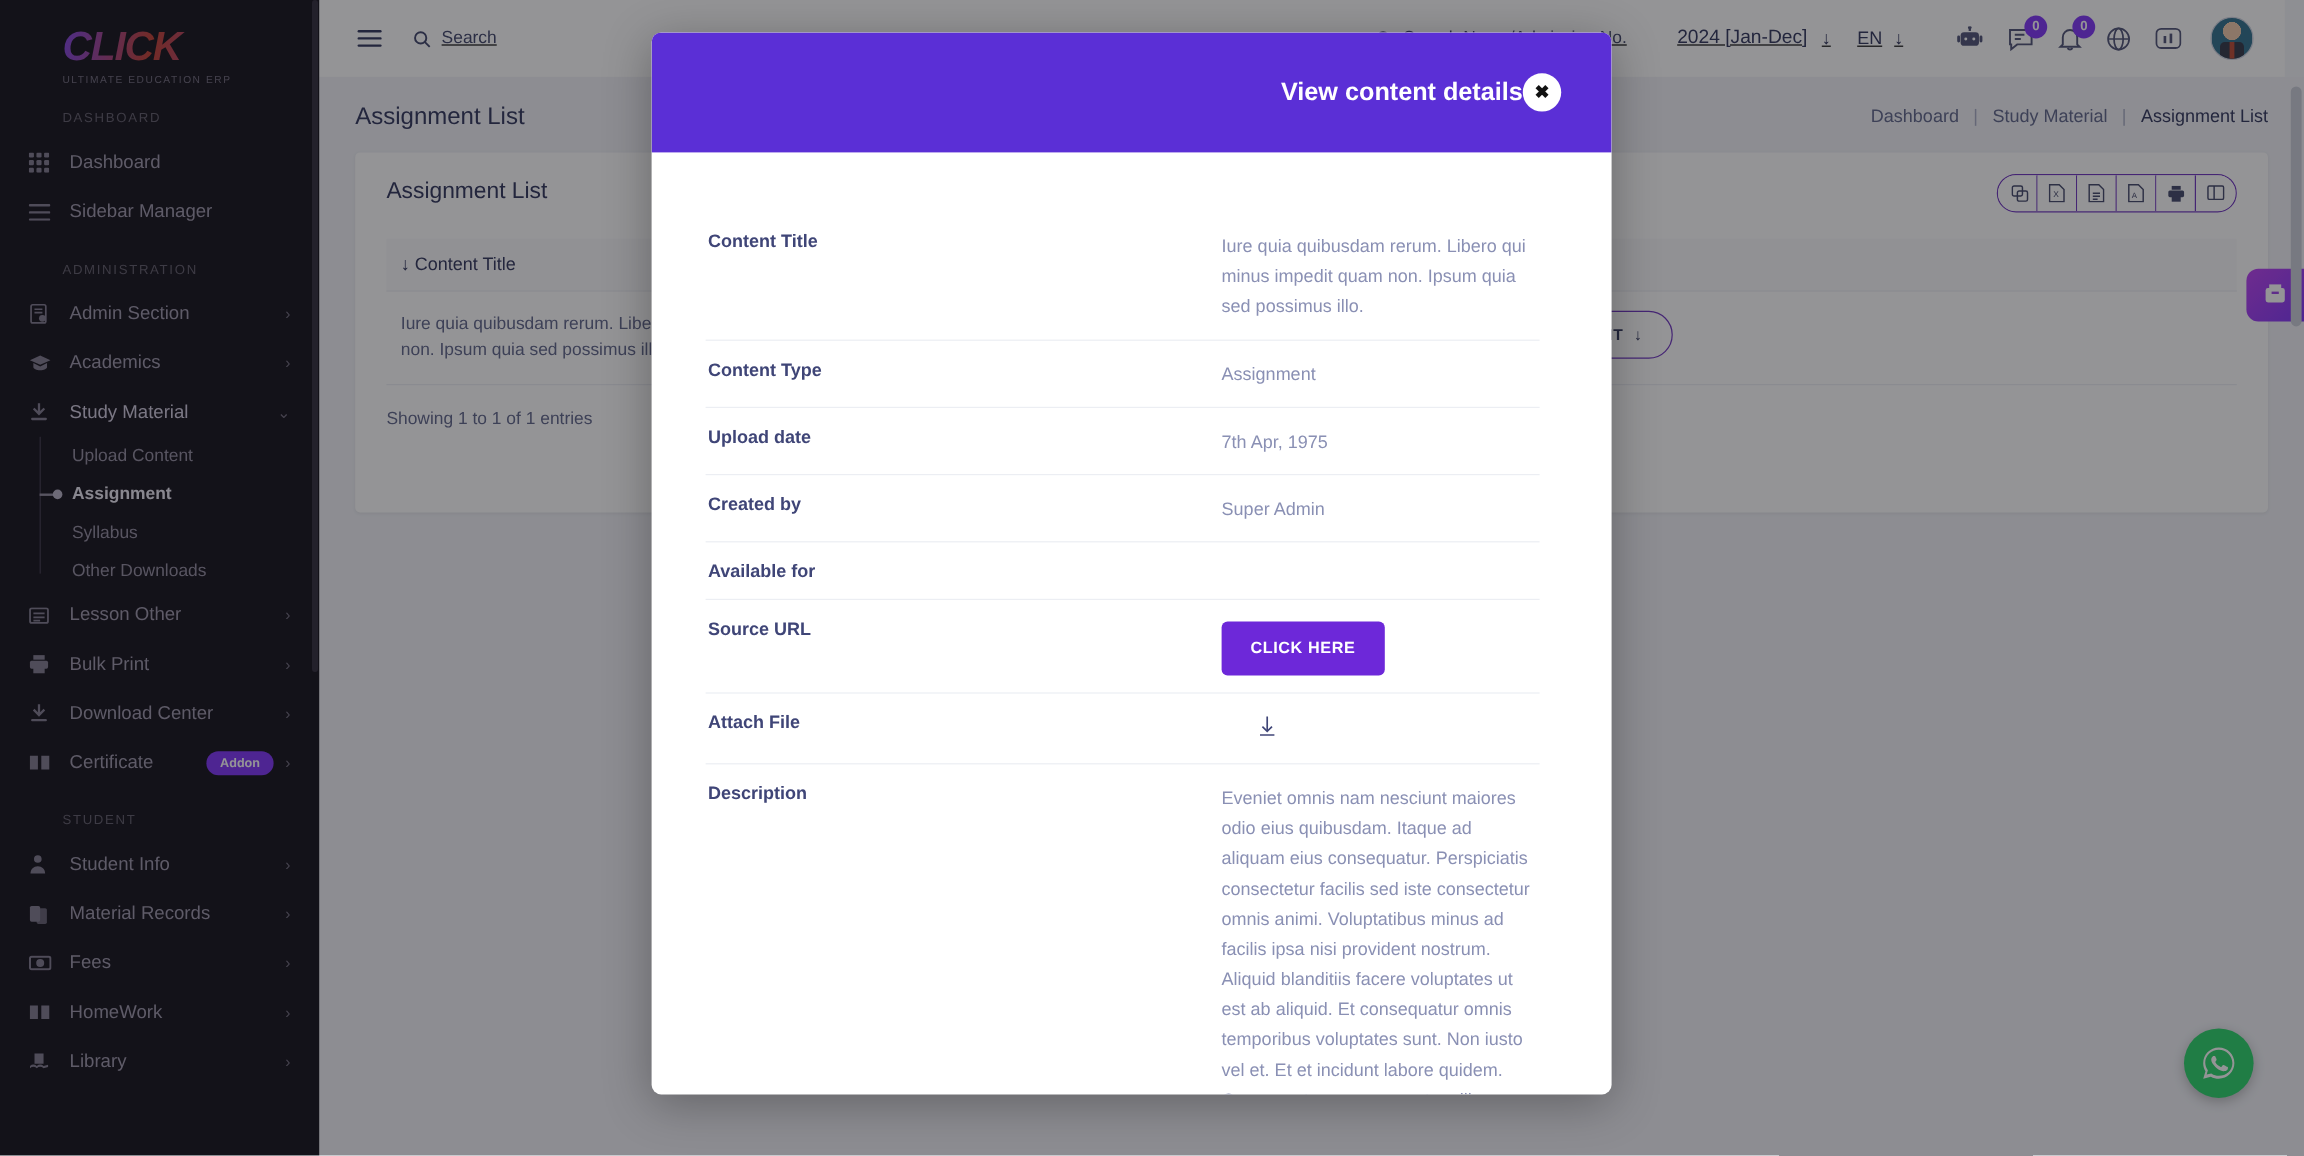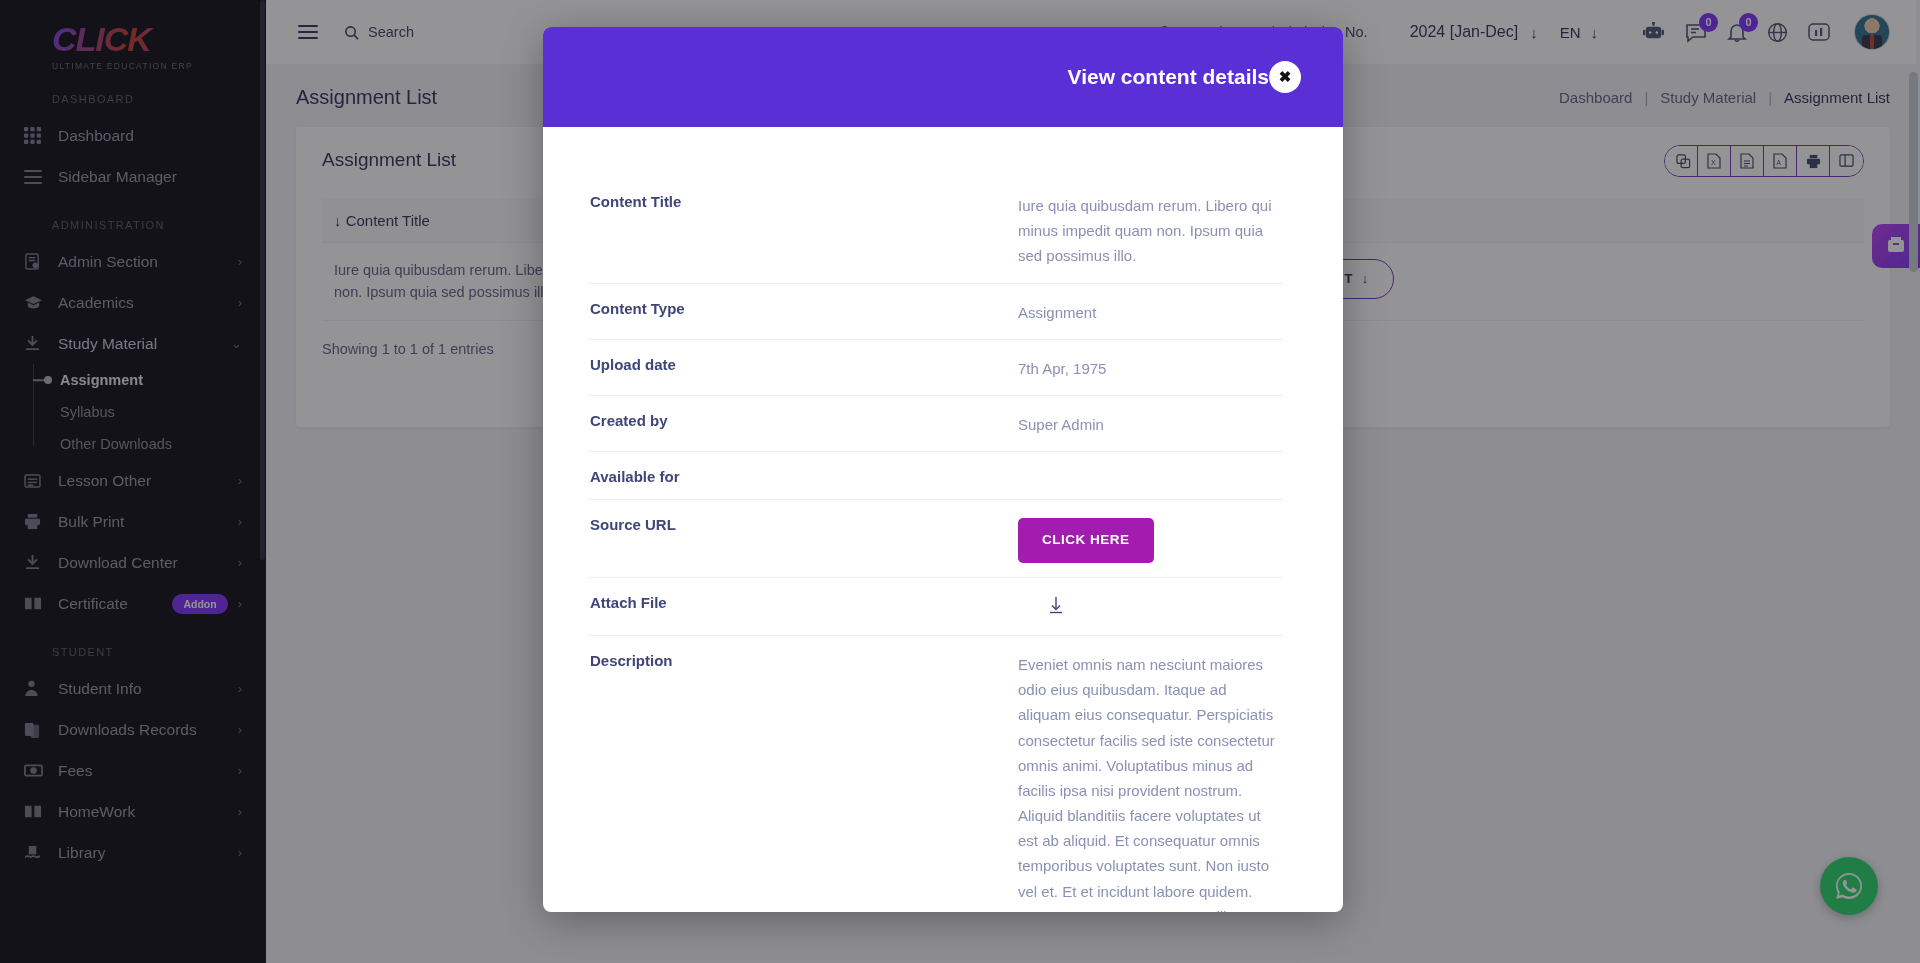--- a/index.html
+++ b/index.html
@@ -75,23 +75,23 @@
     background:#7b2ff7; color:#fff; font-size:10.5px; font-weight:bold;
     border-radius: 11px; padding: 4px 11px; margin-right: 10px;
   }
   .side-scroll {
     position:absolute; right:1px; top:0; width:5px; height:560px;
     background:#2b2636; border-radius:3px;
   }
 
   
   .header {
-    position: absolute; left: 266px; top: 0; right: 4px; height: 64px;
+    position: absolute; left: 266px; top: 0; right: 16px; height: 64px;
     background: #fff; display: flex; align-items: center;
-    padding: 0 26px 0 32px; z-index: 3;
+    padding: 0 26px 0 32px; z-index: 3; text-decoration: underline;
   }
   .hamburger { display:flex; flex-direction:column; gap:4px; cursor:pointer; margin-right: 26px;}
   .hamburger span { display:block; width:20px; height:2px; background:#2b3058; border-radius:2px;}
   .hsearch { display:flex; align-items:center; gap:9px; color:#3a3f66; font-size:14.5px; cursor:pointer;}
   .hsearch svg { width:15px; height:15px; }
   .hspace { flex: 1; }
   .hsearch2 { display:flex; align-items:center; gap:8px; color:#3a3f66; font-size:14.5px; cursor:pointer; margin-right: 42px;}
   .hyear { color:#2b3058; font-size:16px; display:flex; align-items:center; gap:12px; cursor:pointer; margin-right: 22px;}
   .hlang { color:#2b3058; font-size:15px; display:flex; align-items:center; gap:10px; cursor:pointer; margin-right: 24px;}
   .down-arrow { font-size: 15px; }
@@ -211,21 +211,21 @@
     display:flex; border-bottom:1px solid #eceef3; padding: 16px 0 14px 0;
   }
   .detail-row:last-child { border-bottom:none; }
   .dt-label {
     width: 430px; min-width:430px; font-size:15px; color:#3f4577;
     font-weight: bold; padding-left: 2px;
   }
   .dt-value { font-size:15px; color:#8a90b4; line-height:1.68; max-width:285px; }
   .dt-value .vline { display:block; }
   .click-here {
-    display:inline-block; background:#a21caf; color:#fff; font-weight:bold;
+    display:inline-block; background:#6d28d9; color:#fff; font-weight:bold;
     font-size:13.5px; letter-spacing:.5px; border-radius:5px;
     padding: 11px 24px; cursor:pointer; margin-top: 2px;
   }
   .dl-icon { color:#3f4577; cursor:pointer; display:inline-block; margin-left:30px; margin-top:2px; }
 </style>
 </head>
 <body>
 
 <div class="app">
 
@@ -294,20 +294,21 @@
         <svg width="17" height="17" viewBox="0 0 18 18" fill="currentColor">
             <path d="M8 1h2v7l3-3 1.4 1.4L9 12 3.6 6.4 5 5l3 3z"></path>
             <rect x="2" y="14" width="14" height="2" rx="1"></rect>
           </svg>
       </span>
       <span class="lbl">Study Material</span>
       <span class="chev">⌄</span>
     </div>
 
     <div class="sub-wrap">
+      <div class="sub-item">Upload Content</div>
       <div class="sub-item current">Assignment</div>
       <div class="sub-item">Syllabus</div>
       <div class="sub-item">Other Downloads</div>
     </div>
 
     <div class="side-item">
       <span class="ic">
         <svg width="17" height="14" viewBox="0 0 18 15" fill="none" stroke="currentColor" stroke-width="1.6">
             <rect x="1" y="1" width="16" height="13" rx="1.5"></rect>
             <line x1="4" y1="5.5" x2="14" y2="5.5"></line>
@@ -367,21 +368,21 @@
       <span class="chev">›</span>
     </div>
 
     <div class="side-item">
       <span class="ic">
         <svg width="16" height="17" viewBox="0 0 17 18" fill="currentColor">
             <rect x="1" y="2" width="9" height="14" rx="1.5"></rect>
             <rect x="7" y="4" width="9" height="14" rx="1.5" opacity=".75"></rect>
           </svg>
       </span>
-      <span class="lbl">Downloads Records</span>
+      <span class="lbl">Material Records</span>
       <span class="chev">›</span>
     </div>
 
     <div class="side-item">
       <span class="ic">
         <svg width="19" height="13" viewBox="0 0 20 13" fill="none" stroke="currentColor" stroke-width="1.8">
             <rect x="1" y="1" width="18" height="11" rx="1.5"></rect>
             <circle cx="10" cy="6.5" r="2.6" fill="currentColor"></circle>
           </svg>
       </span>

